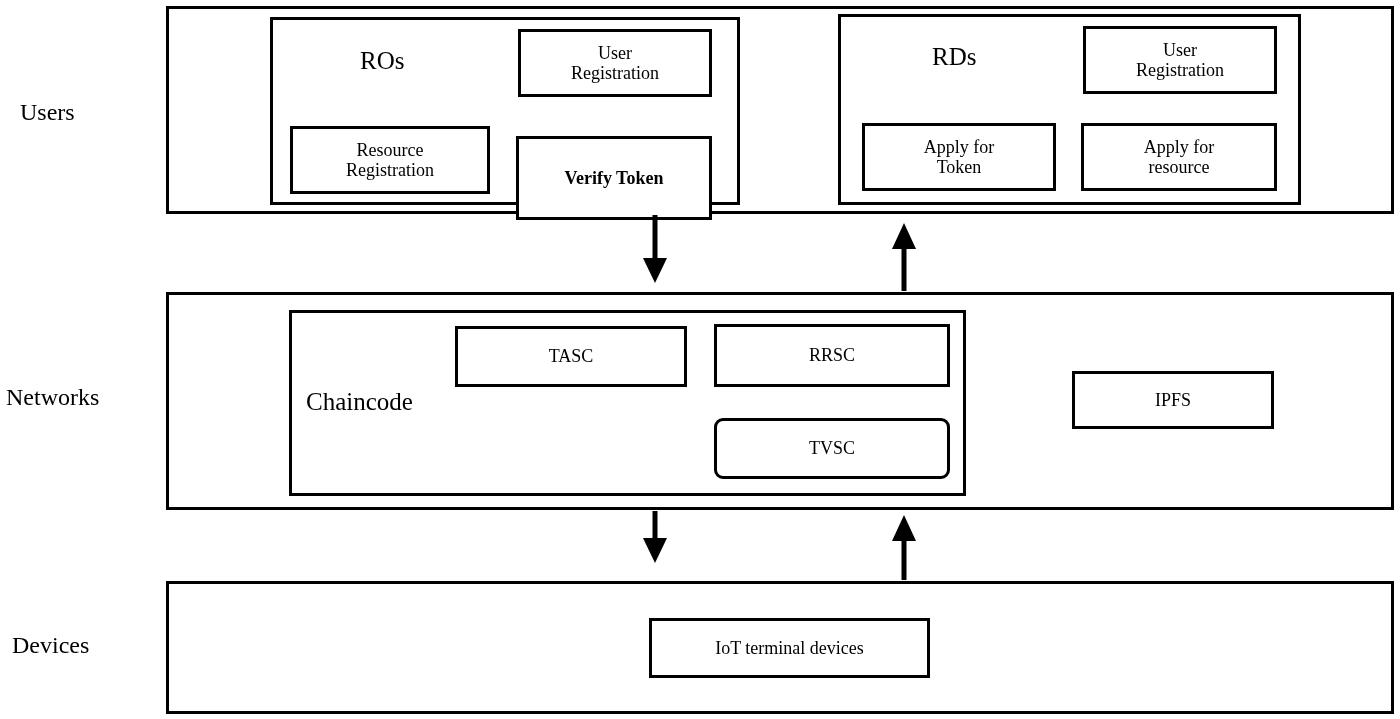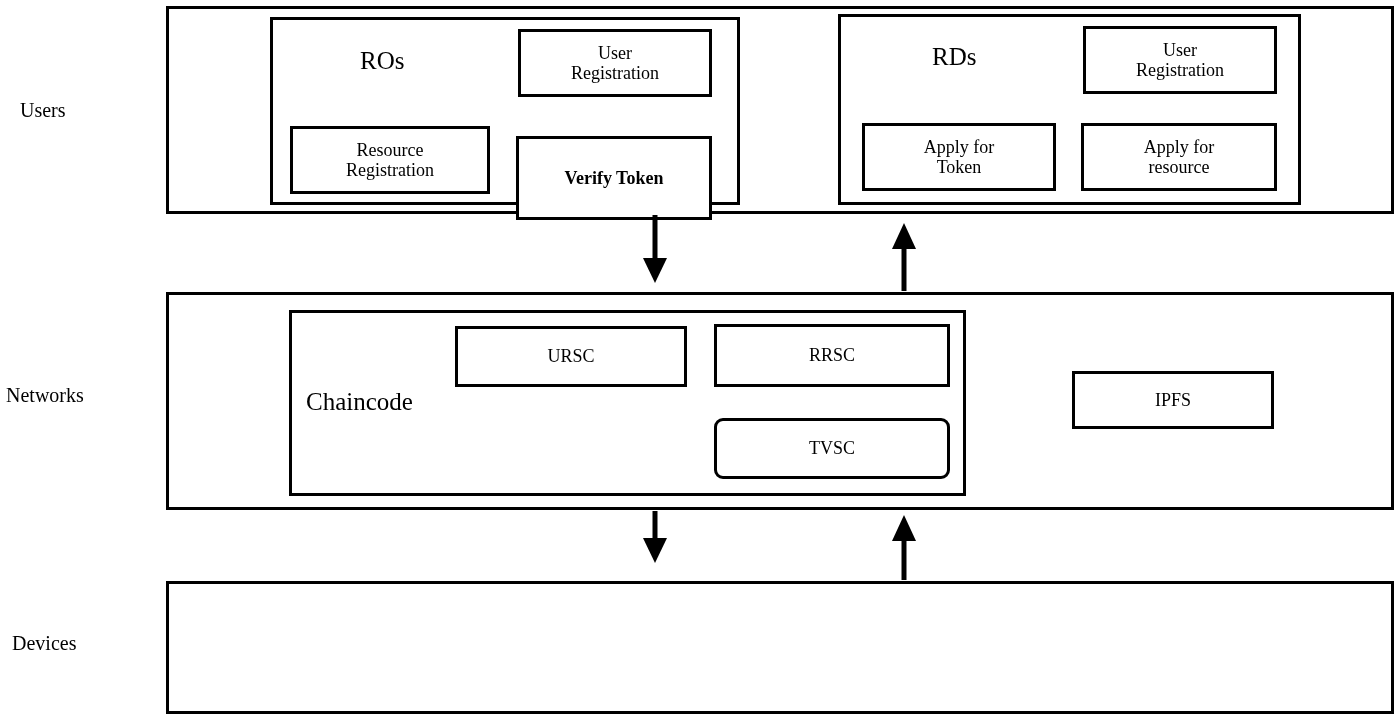--- a/index.html
+++ b/index.html
@@ -13,21 +13,21 @@
   }
   #canvas {
     position: relative;
     width: 1400px;
     height: 719px;
     background: #ffffff;
     overflow: hidden;
   }
   .layer-label {
     position: absolute;
-    font-size: 20px;
+    font-size: 24px;
     color: #000;
     white-space: nowrap;
   }
   .band {
     position: absolute;
     border: 3px solid #000;
     background: #ffffff;
     box-sizing: border-box;
   }
   .group-box {
@@ -95,34 +95,37 @@
   <div class="node" style="left:1081px; top:123px; width:196px; height:68px;">
     <span>Apply for<br>resource</span>
   </div>
 
   <div class="band" style="left:166px; top:292px; width:1228px; height:218px;"></div>
 
   <div class="group-box" style="left:289px; top:310px; width:677px; height:186px;"></div>
   <div class="plain-label" style="left:306px; top:388px;">Chaincode</div>
 
   <div class="node" style="left:455px; top:326px; width:232px; height:61px;">
-    <span>URSC</span>
+    <span>TASC</span>
   </div>
   <div class="node" style="left:714px; top:324px; width:236px; height:63px;">
     <span>RRSC</span>
   </div>
   <div class="node" style="left:714px; top:418px; width:236px; height:61px;border-radius:9px;">
     <span>TVSC</span>
   </div>
 
   <div class="node" style="left:1072px; top:371px; width:202px; height:58px;">
     <span>IPFS</span>
   </div>
 
   <div class="band" style="left:166px; top:581px; width:1228px; height:133px;"></div>
+  <div class="node" style="left:649px; top:618px; width:281px; height:60px;">
+    <span>IoT terminal devices</span>
+  </div>
 
   <svg class="arrow-svg" style="left:0; top:0; width:1400px; height:719px;">
 
     <g>
       <line x1="655" y1="215" x2="655" y2="265" stroke="#000" stroke-width="5"></line>
       <polygon points="655,283 643,258 667,258" fill="#000"></polygon>
     </g>
 
     <g>
       <line x1="904" y1="291" x2="904" y2="243" stroke="#000" stroke-width="5"></line>

